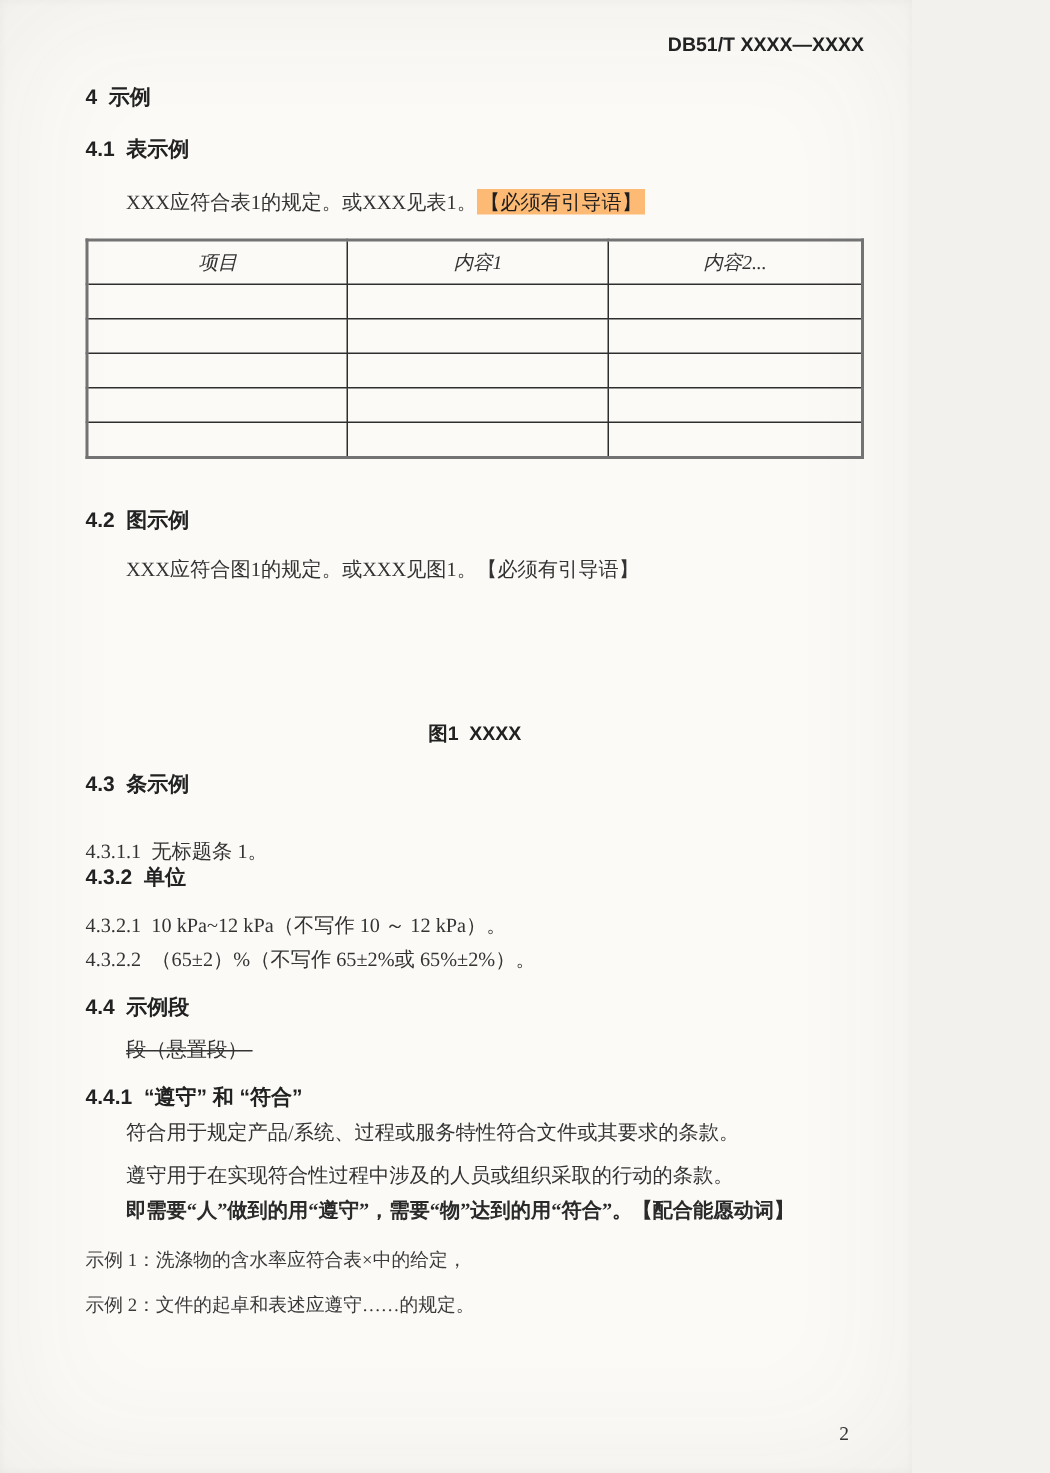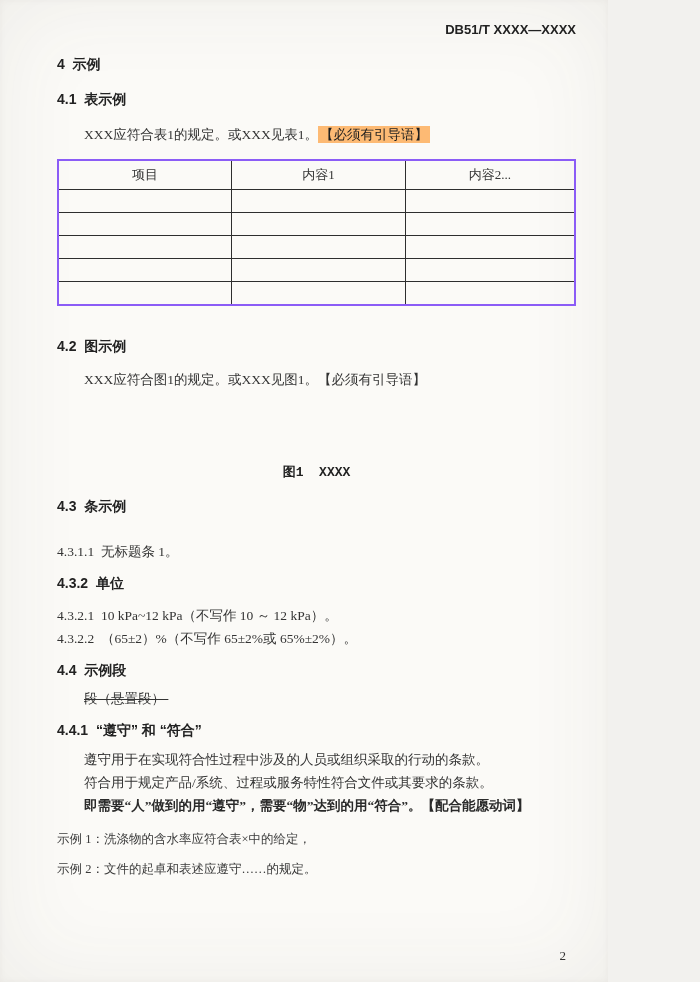--- a/index.html
+++ b/index.html
@@ -27,21 +27,21 @@
   }
   .h-sans{
     font-family:"Liberation Sans","DejaVu Sans",sans-serif;
     font-weight:bold;font-size:14px;line-height:17px;color:#222;margin:0;
   }
   .h-clause4{margin-top:18px;}
   .h-41{margin-top:18px;}
   .h-42{margin-top:32px;}
   .h-43{margin-top:17px;}
   .h-431{margin-top:13px;}
-  .h-432{margin-top:15px;}
+  .h-432{}
   .h-44{margin-top:15px;}
   .h-441{margin-top:15px;}
 
   .para{font-size:13.5px;line-height:17px;margin:0;color:#333;}
   .indent{text-indent:2em;}
   .p-41{margin-top:18px;}
   .p-42{margin-top:16px;}
   .p-num{margin-top:28px;}
   .p-num-tight{margin-top:4px;}
   .p-unit{margin-top:15px;}
@@ -57,27 +57,28 @@
     color:#1e1e1e;
   }
   .struck{text-decoration:line-through;text-decoration-thickness:1px;}
 
   .caption{
     font-family:"Liberation Sans","DejaVu Sans",sans-serif;
     font-weight:bold;font-size:13px;line-height:16px;
     text-align:center;margin:0;color:#222;
   }
   .cap-table{margin-top:17px;}
-  .cap-fig{margin-top:0;font-family:Liberation Mono, monospace;}
+  .cap-fig{margin-top:16px;}
 
   table.spec{
     width:100%;
     margin-top:16px;
     border-collapse:collapse;
-    border:2px solid #8b5cf6;
+    border:2px solid #737373;
+    font-style:italic;
   }
   table.spec th{
     font-family:"Liberation Serif","DejaVu Serif",serif;
     font-weight:normal;font-size:13px;color:#333;
     border:1.5px solid #2e2e2e;
     height:26px;text-align:center;vertical-align:middle;
   }
   table.spec td{
     border:1.5px solid #2e2e2e;
     height:20px;
@@ -163,22 +164,22 @@
 
     <p class="para p-unit" data-bind="sections.clause4321_para">4.3.2.1  10 kPa~12 kPa（不写作 10 ～ 12 kPa）。</p>
     <p class="para p-unit-tight" data-bind="sections.clause4322_para">4.3.2.2  （65±2）%（不写作 65±2%或 65%±2%）。</p>
 
     <p class="h-sans h-44" data-bind="sections.clause44_title">4.4  示例段</p>
 
     <p class="para indent p-hang"><span class="struck" data-bind="sections.clause44_hanging_para_struck">段（悬置段） </span></p>
 
     <p class="h-sans h-441" data-bind="sections.clause441_title">4.4.1  “遵守” 和 “符合”</p>
 
+    <p class="para indent p-441-n" data-bind="sections.clause441_line2">符合用于规定产品/系统、过程或服务特性符合文件或其要求的条款。</p>
     <p class="para indent p-441-1" data-bind="sections.clause441_line1">遵守用于在实现符合性过程中涉及的人员或组织采取的行动的条款。</p>
-    <p class="para indent p-441-n" data-bind="sections.clause441_line2">符合用于规定产品/系统、过程或服务特性符合文件或其要求的条款。</p>
     <p class="para indent p-441-n p-441-bold" data-bind="sections.clause441_line3">即需要“人”做到的用“遵守”，需要“物”达到的用“符合”。【配合能愿动词】</p>
 
     <p class="example ex-1" data-bind="sections.example1">示例 1：洗涤物的含水率应符合表×中的给定，</p>
     <p class="example ex-2" data-bind="sections.example2">示例 2：文件的起卓和表述应遵守……的规定。</p>
 
   </div>
 
   <div class="page-number" data-bind="footer.page_number">2</div>
 </div>
 

